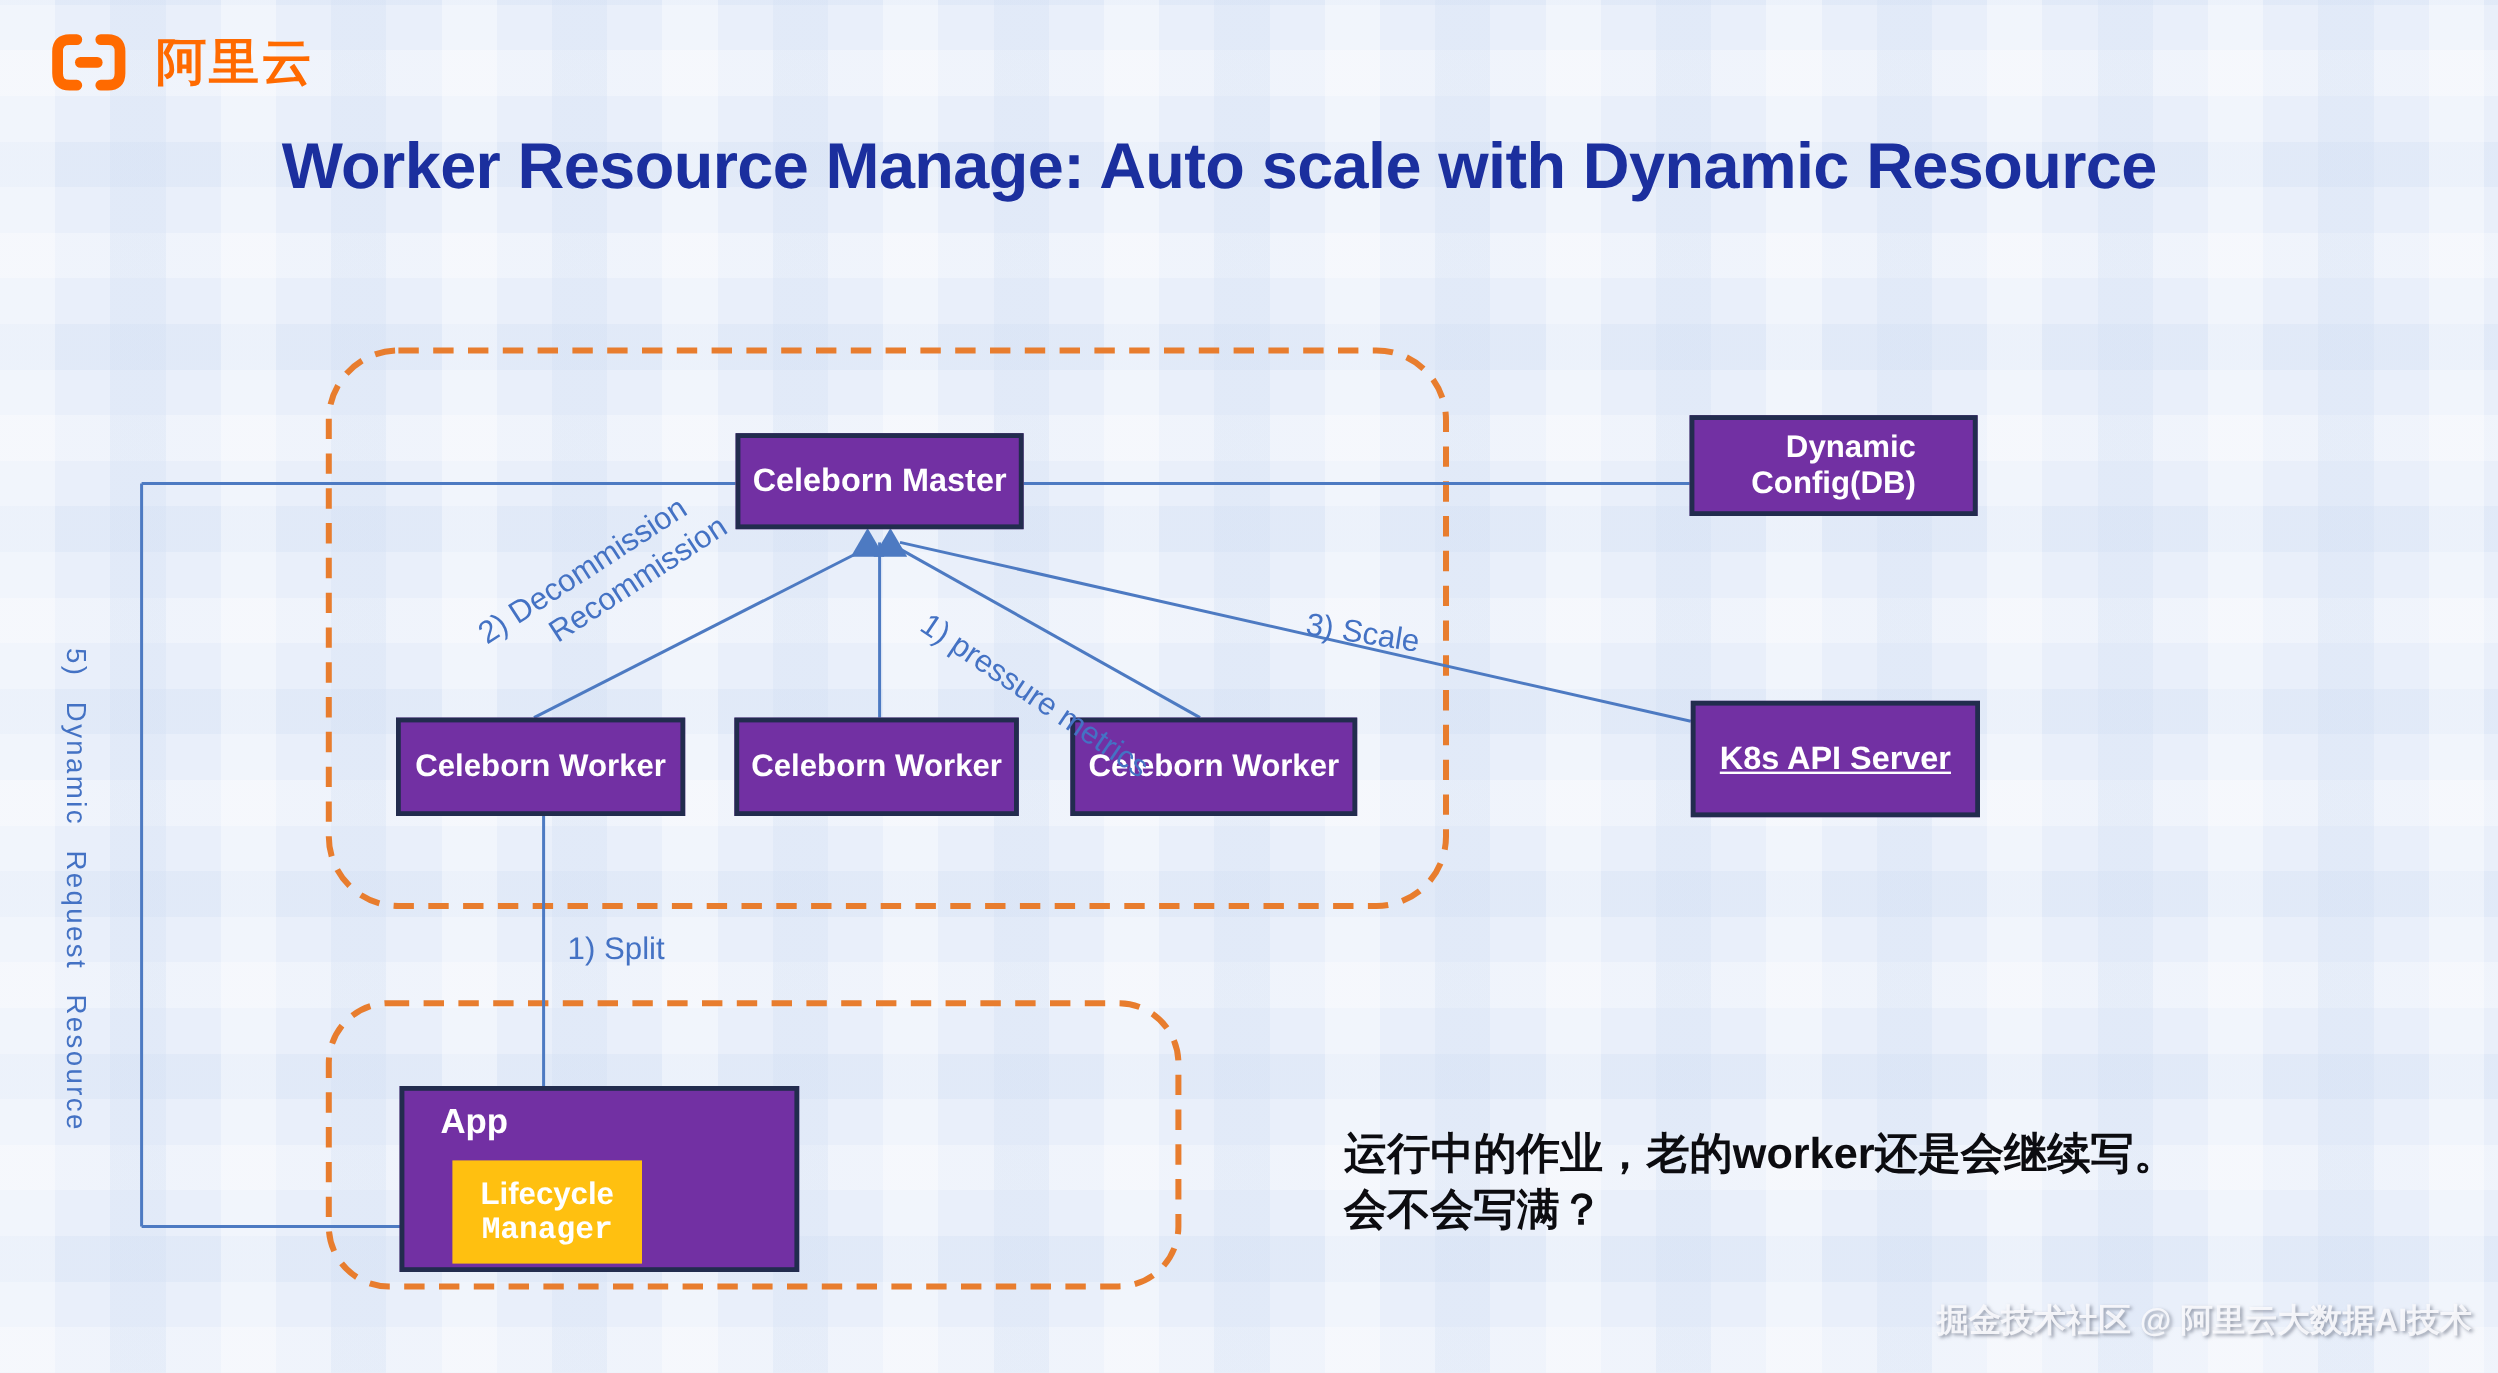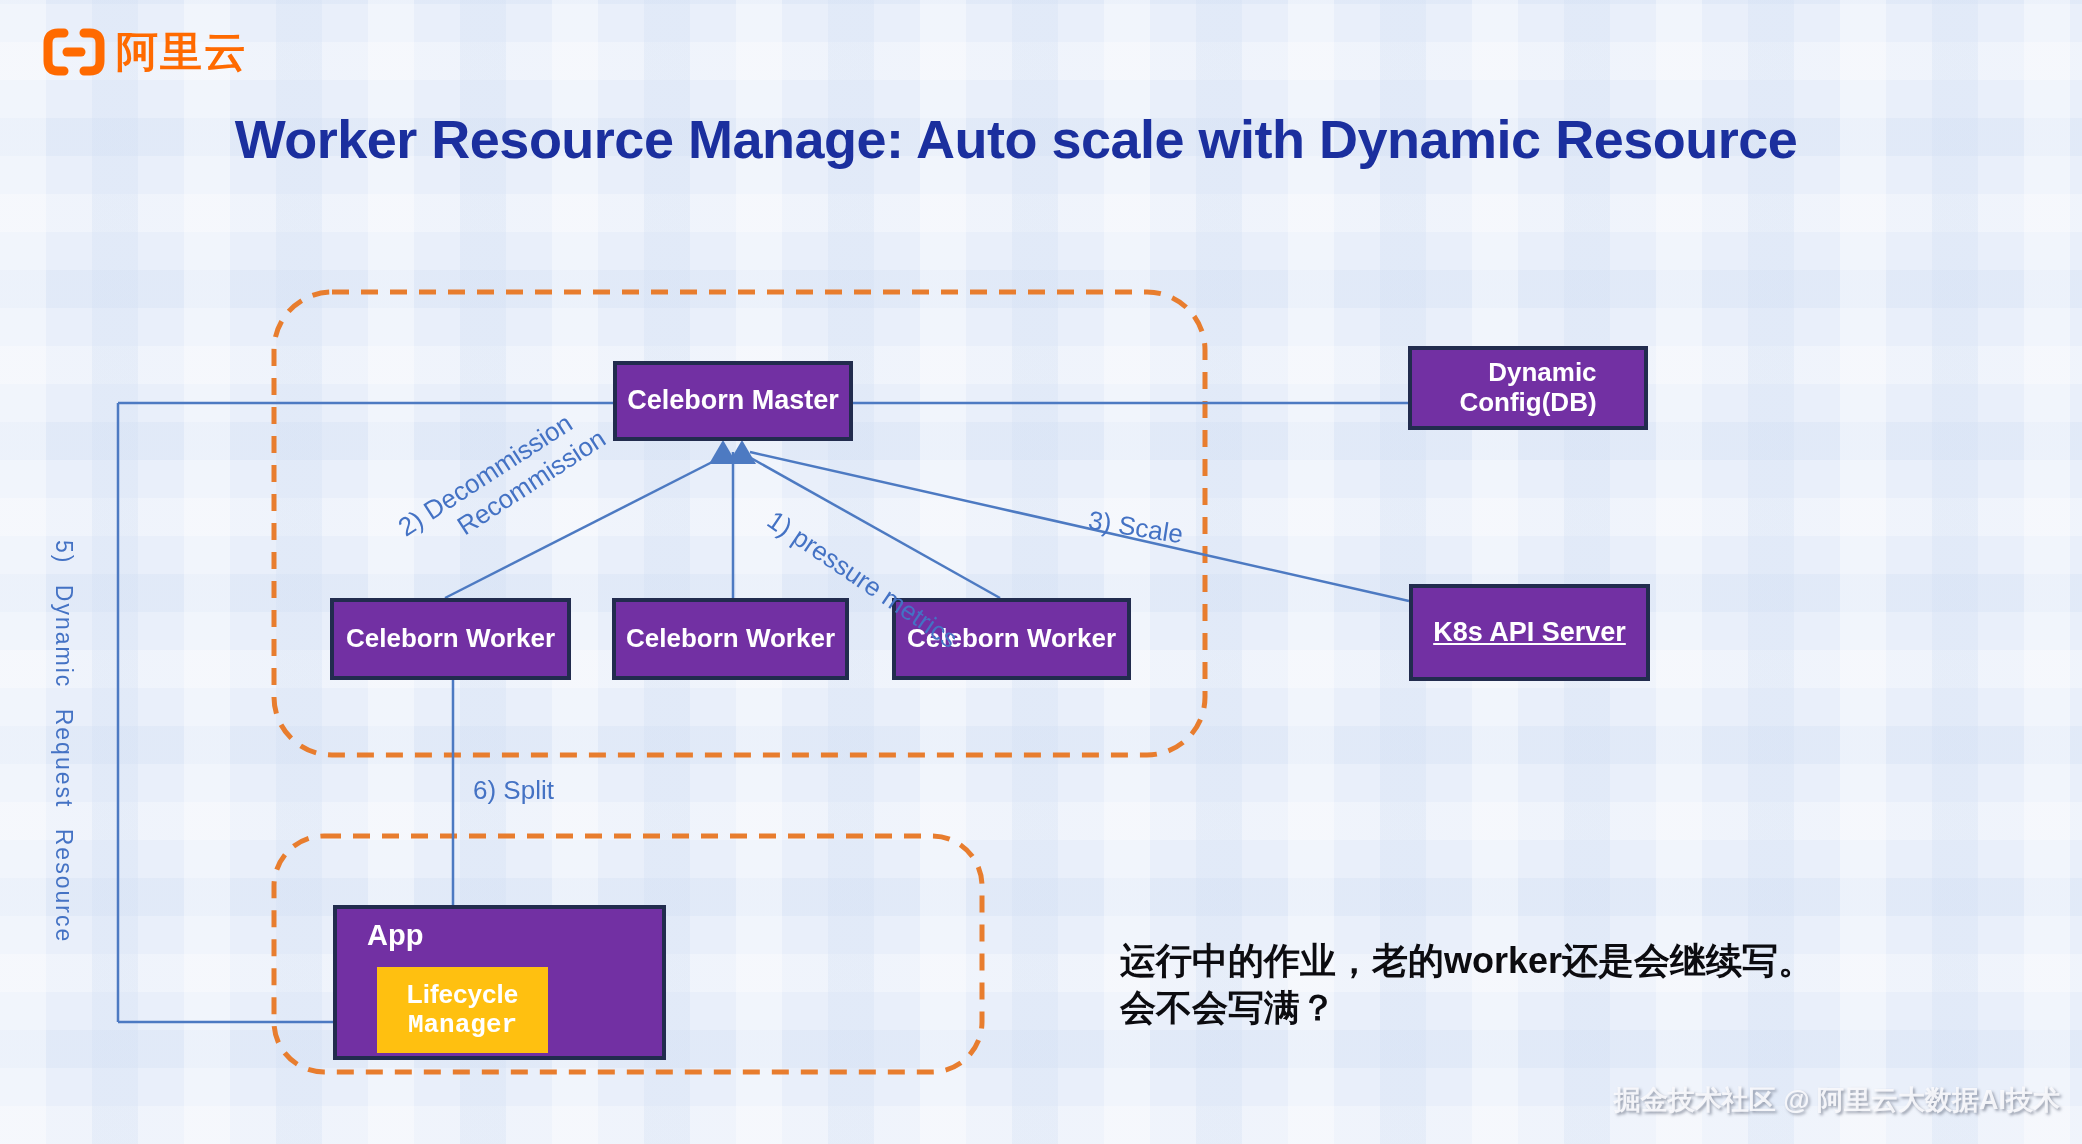--- a/index.html
+++ b/index.html
@@ -31,21 +31,21 @@
 
   #title{
     left:180px;top:108px;width:1672px;
     text-align:center;
     color:#1b2f9e;
     font-size:54px;font-weight:700;
     letter-spacing:-0.5px;
     white-space:nowrap;
   }
 
-  #logo{left:42px;top:24px;display:flex;align-items:center;gap:10px;}
+  #logo{left:42px;top:24px;display:flex;align-items:center;gap:24px;}
   #logo-text{color:#ff6a00;font-size:42px;font-weight:700;letter-spacing:2px;}
 
   .edge-label{
     position:absolute;
     color:#4472c4;
     font-size:26px;
     white-space:nowrap;
   }
   #label-decommission{left:392px;top:452px;transform:rotate(-33deg);transform-origin:center;line-height:1.2;}
   #label-decommission .l2{display:block;padding-left:50px;}
@@ -61,21 +61,21 @@
 
   #app-box{
     left:333px;top:905px;width:333px;height:155px;
     background:#7230a3;border:4px solid #222c4e;box-sizing:border-box;
   }
   #app-label{
     position:absolute;left:30px;top:10px;
     color:#fff;font-size:29px;font-weight:700;
   }
   #lifecycle-box{
-    position:absolute;left:40px;top:58px;width:171px;height:86px;
+    position:absolute;left:40px;top:58px;width:158px;height:86px;
     background:#ffc010;
     color:#fff;font-size:26px;font-weight:700;line-height:1.2;
     display:flex;align-items:center;justify-content:center;text-align:center;
   }
 
   #annotation{
     left:1120px;top:938px;
     color:#0c0c10;
     font-size:36px;font-weight:600;
     line-height:1.30;
@@ -166,21 +166,21 @@
 
 <div id="label-decommission" class="edge-label">
   <span class="l1">2)  Decommission</span>
   <span class="l2">Recommission</span>
 </div>
 
 <div id="label-pressure" class="edge-label">1) pressure metrics</div>
 
 <div id="label-scale" class="edge-label">3) Scale</div>
 
-<div id="label-split" class="edge-label">6) Split</div>
+<div id="label-split" class="edge-label">1) Split</div>
 
 <div id="label-dynamic-request" class="edge-label">5)  Dynamic  Request  Resource</div>
 
 <div id="annotation" class="abs">
   <div>运行中的作业，老的worker还是会继续写。</div>
   <div>会不会写满？</div>
 </div>
 
 <div id="watermark" class="abs">掘金技术社区 @ 阿里云大数据AI技术</div>
 

